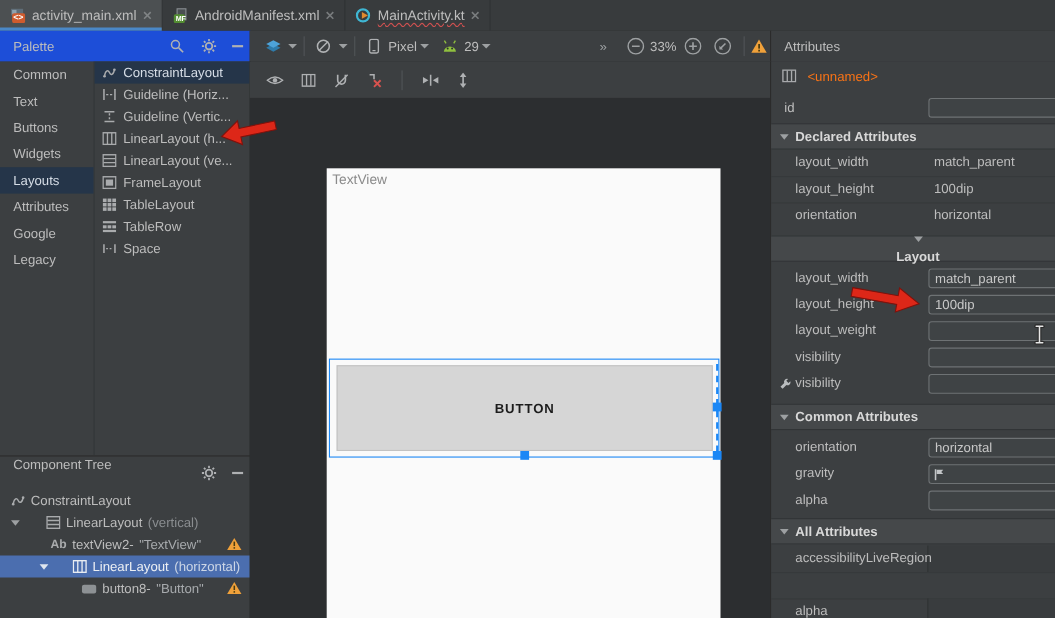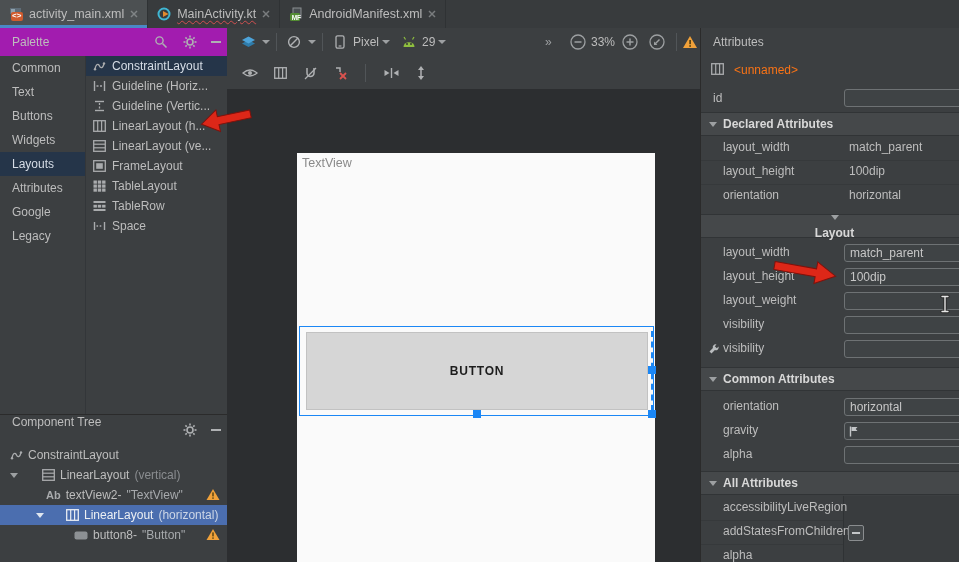--- a/index.html
+++ b/index.html
@@ -13,21 +13,21 @@
   
   #tabbar{left:0;top:0;width:959px;height:28px;background:#383b3d;border-bottom:1px solid #2b2b2b;display:flex;}
   .tab{height:28px;display:flex;align-items:center;padding:0 9px;gap:6px;border-right:1px solid #2f3234;position:relative;cursor:default;}
   .tab.selected{background:#4c5052;}
   .tab.selected::after{content:"";position:absolute;left:0;right:0;bottom:0;height:3px;background:#4a88c7;}
   .tab .lbl{color:#bdbdbd;font-size:12.5px;white-space:nowrap;}
   .tab .err{text-decoration:underline;text-decoration-style:wavy;text-decoration-color:#d05050;text-decoration-thickness:1px;text-underline-offset:2px;}
   .xicon{opacity:.65;}
 
   
-  #palette-header{left:0;top:28px;width:227px;height:28px;border-right:1px solid #2b2b2b;border-bottom:1px solid #323537;background:#a21caf;text-align:center;}
+  #palette-header{left:0;top:28px;width:227px;height:28px;border-right:1px solid #2b2b2b;border-bottom:1px solid #323537;background:#1d4ed8;text-align:center;}
   #canvas-toolbar{left:227px;top:28px;width:473px;height:28px;background:#3c3f41;display:flex;align-items:center;}
   #attr-header{left:700px;top:28px;width:259px;height:28px;border-left:1px solid #2b2b2b;border-bottom:1px solid #323537;background:#3c3f41;display:flex;align-items:center;}
   .panel-title{padding-left:12px;color:#bdbdbd;}
   .tbtn{display:flex;align-items:center;justify-content:center;width:22px;height:22px;border-radius:3px;}
   .vdiv{width:1px;height:18px;background:#515558;margin:0 6px;}
   .dd{width:0;height:0;border-left:4px solid transparent;border-right:4px solid transparent;border-top:4px solid #9da0a2;margin-left:3px;}
 
   
   #palette{left:0;top:56px;width:227px;height:358px;border-right:1px solid #2b2b2b;background:#3c3f41;}
   #pal-cats{position:absolute;left:0;top:0;width:85px;height:358px;border-right:1px solid #333639;}
@@ -90,43 +90,43 @@
     </span>
     <span class="lbl">activity_main.xml</span>
     <span class="xicon">
         <svg width="8" height="8">
           <line x1="1" y1="1" x2="7" y2="7" stroke="#9da0a2" stroke-width="1.4"></line>
           <line x1="7" y1="1" x2="1" y2="7" stroke="#9da0a2" stroke-width="1.4"></line>
         </svg>
       </span>
   </div>
   <div class="tab">
+    <span style="position:relative;width:14px;height:14px;">
+      <svg width="14" height="14">
+          <rect x="4" y="1" width="8" height="10" fill="#4a4f52" stroke="#8a8f92" stroke-width="1"></rect>
+          <rect x="1" y="6" width="10" height="8" rx="1.5" fill="#538c32"></rect>
+        </svg>
+      <span style="position:absolute;left:2.5px;top:6.5px;color:#fff;font-size:6.5px;font-weight:bold;">MF</span>
+    </span>
+    <span class="lbl">AndroidManifest.xml</span>
+    <span class="xicon">
+        <svg width="8" height="8">
+          <line x1="1" y1="1" x2="7" y2="7" stroke="#9da0a2" stroke-width="1.4"></line>
+          <line x1="7" y1="1" x2="1" y2="7" stroke="#9da0a2" stroke-width="1.4"></line>
+        </svg>
+      </span>
+  </div>
+  <div class="tab">
     <span>
       <svg width="14" height="14">
           <circle cx="7" cy="7" r="5.5" fill="none" stroke="#3fb6d3" stroke-width="2"></circle>
           <polygon points="6,4 11.5,7 6,10" fill="#e08a2e"></polygon>
         </svg>
     </span>
     <span class="lbl err">MainActivity.kt</span>
-    <span class="xicon">
-        <svg width="8" height="8">
-          <line x1="1" y1="1" x2="7" y2="7" stroke="#9da0a2" stroke-width="1.4"></line>
-          <line x1="7" y1="1" x2="1" y2="7" stroke="#9da0a2" stroke-width="1.4"></line>
-        </svg>
-      </span>
-  </div>
-  <div class="tab">
-    <span style="position:relative;width:14px;height:14px;">
-      <svg width="14" height="14">
-          <rect x="4" y="1" width="8" height="10" fill="#4a4f52" stroke="#8a8f92" stroke-width="1"></rect>
-          <rect x="1" y="6" width="10" height="8" rx="1.5" fill="#538c32"></rect>
-        </svg>
-      <span style="position:absolute;left:2.5px;top:6.5px;color:#fff;font-size:6.5px;font-weight:bold;">MF</span>
-    </span>
-    <span class="lbl">AndroidManifest.xml</span>
     <span class="xicon">
         <svg width="8" height="8">
           <line x1="1" y1="1" x2="7" y2="7" stroke="#9da0a2" stroke-width="1.4"></line>
           <line x1="7" y1="1" x2="1" y2="7" stroke="#9da0a2" stroke-width="1.4"></line>
         </svg>
       </span>
   </div>
 </div>
 
 <div id="palette-header" class="abs row">
@@ -596,27 +596,20 @@
 
   <div class="asec" style="top:415px;">
     <span class="tri"></span>
       <b>All Attributes</b>
   </div>
   <div class="arow allrow" style="top:440px;">
     <span class="rightcol"></span>
     <span class="alabel">accessibilityLiveRegion</span>
   </div>
   <div class="sepline" style="top:464px;"></div>
-  <div class="arow allrow" style="top:464px;">
-    <span class="rightcol"></span>
-    <span class="alabel">addStatesFromChildren</span>
-    <span class="chk">
-        <i></i>
-      </span>
-  </div>
   <div class="sepline" style="top:488px;"></div>
   <div class="arow allrow" style="top:488px;height:18px;">
     <span class="rightcol" style="height:18px;"></span>
     <span class="alabel">alpha</span>
   </div>
 </div>
 
 <svg class="overlay" style="left:198px;top:104px;" width="56" height="30">
   <g transform="rotate(168 28 15)">
     <polygon points="3,11 36,11 36,4 53,15 36,26 36,19 3,19" fill="#dd2718" stroke="#7e120c" stroke-width="1"></polygon>

